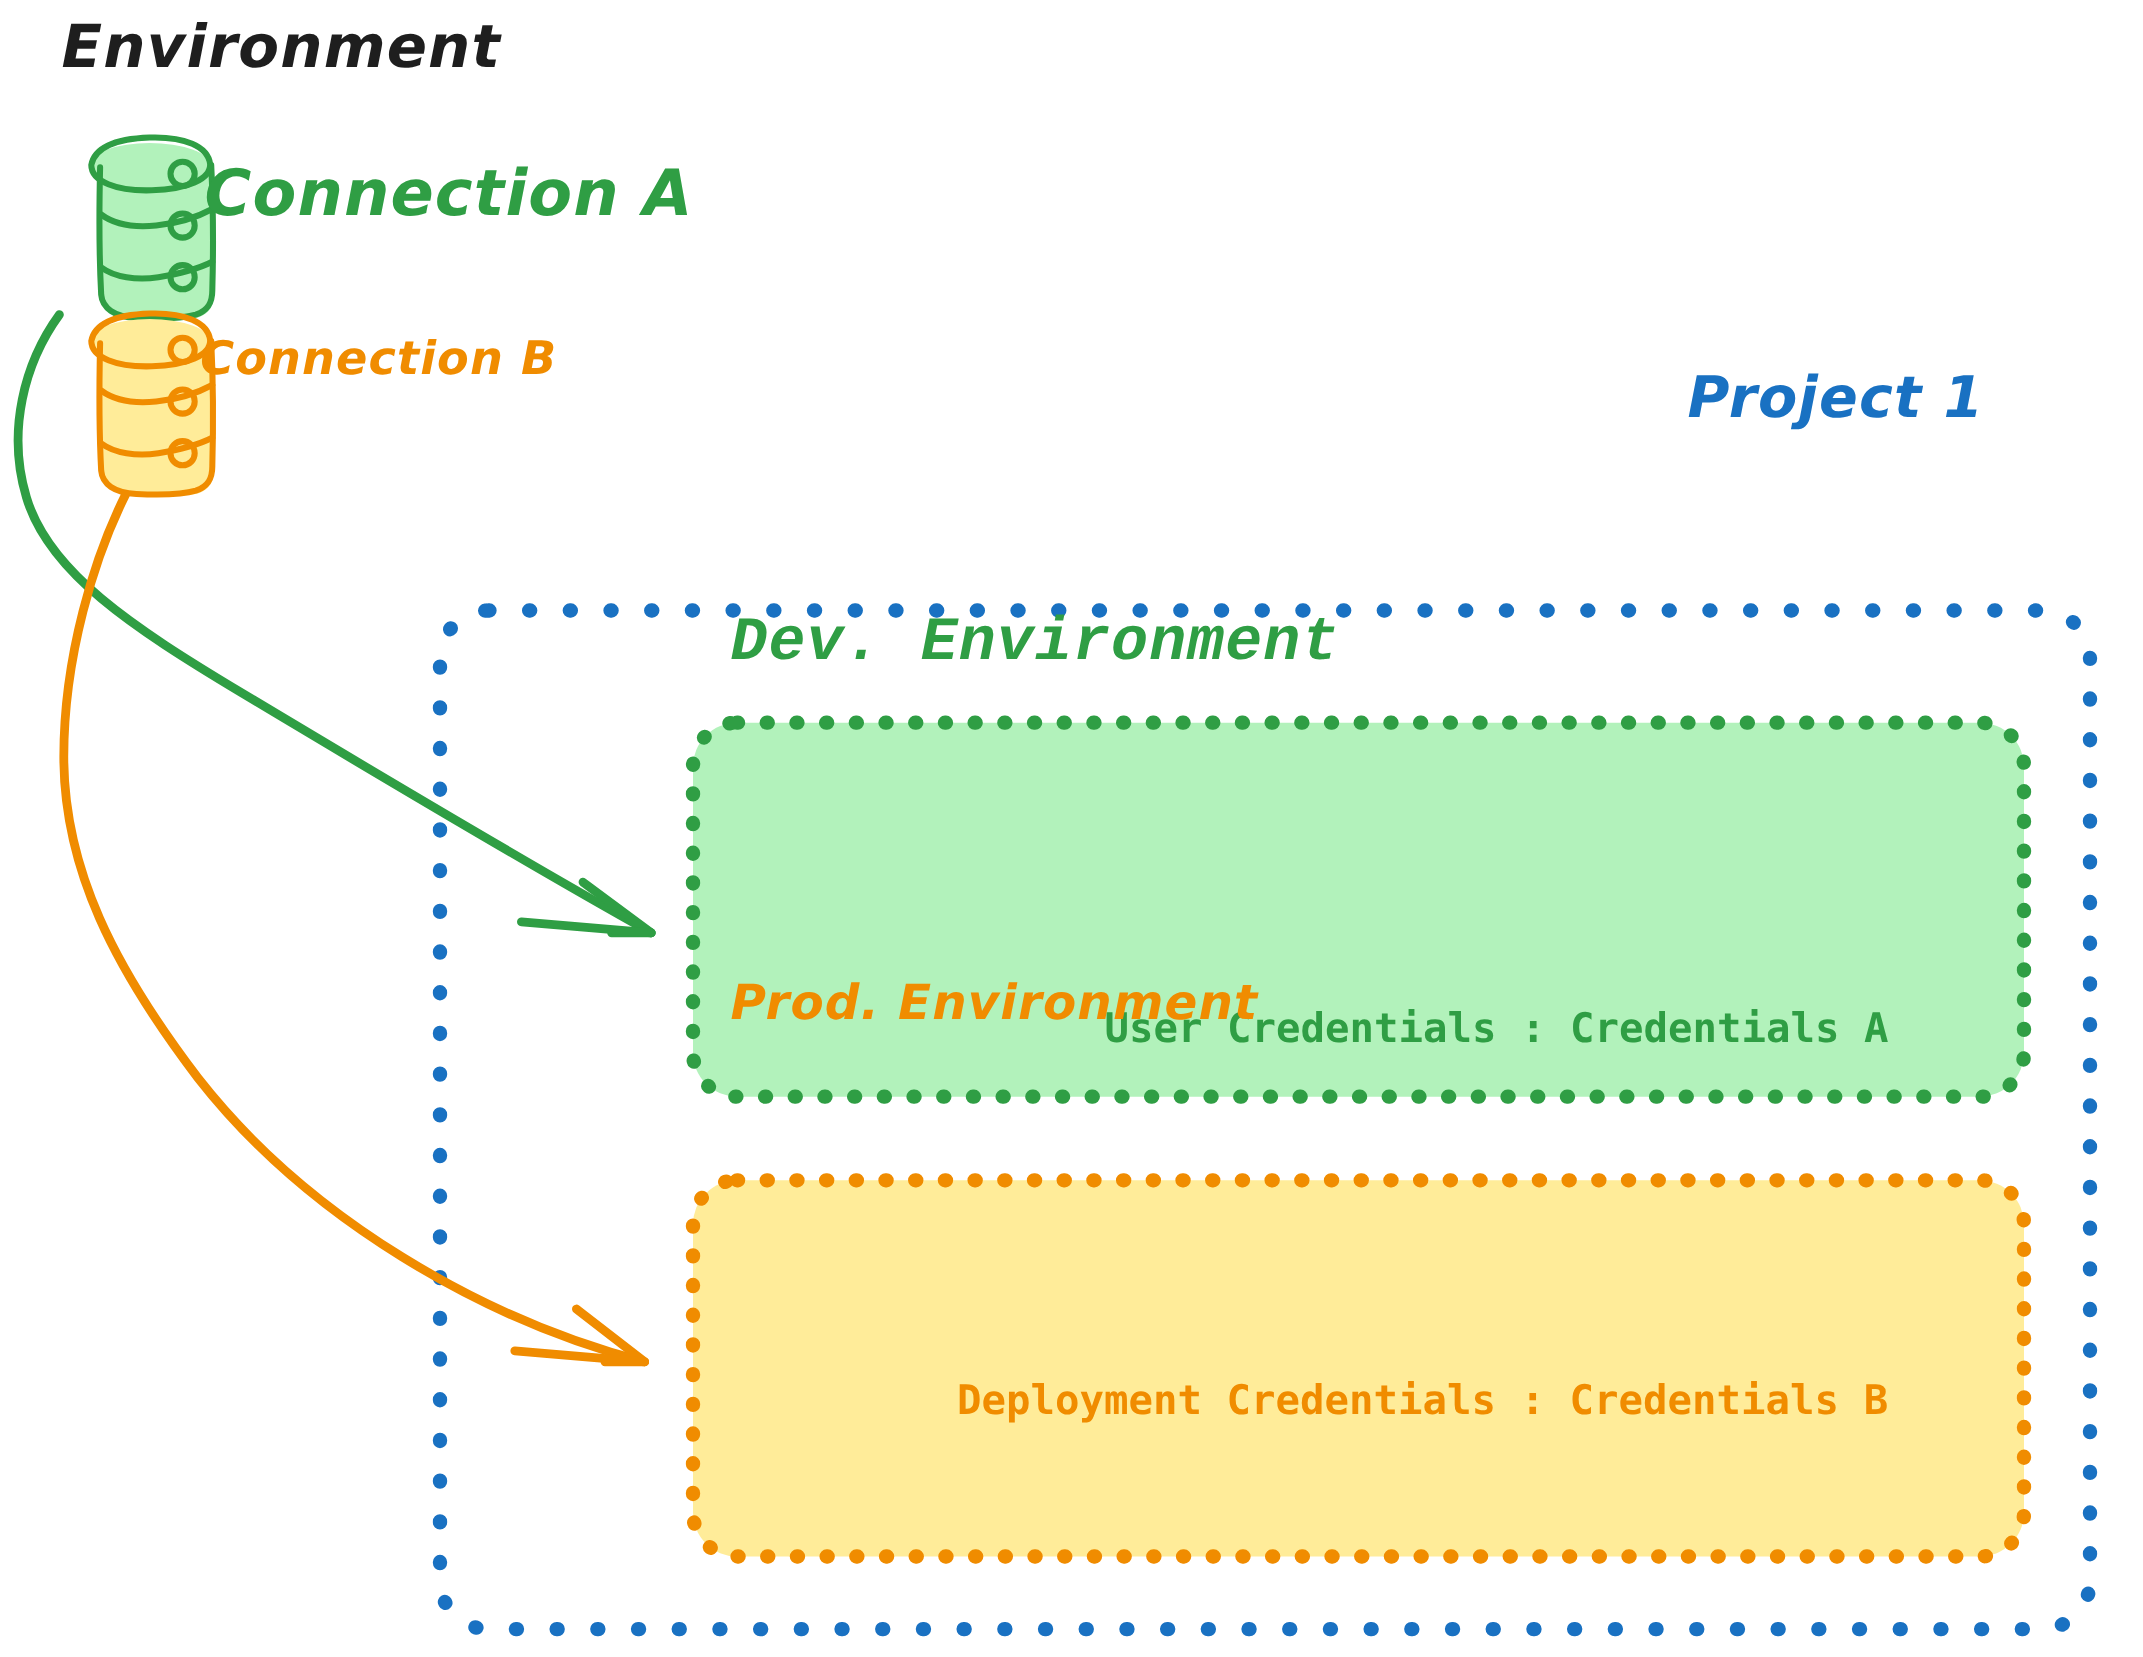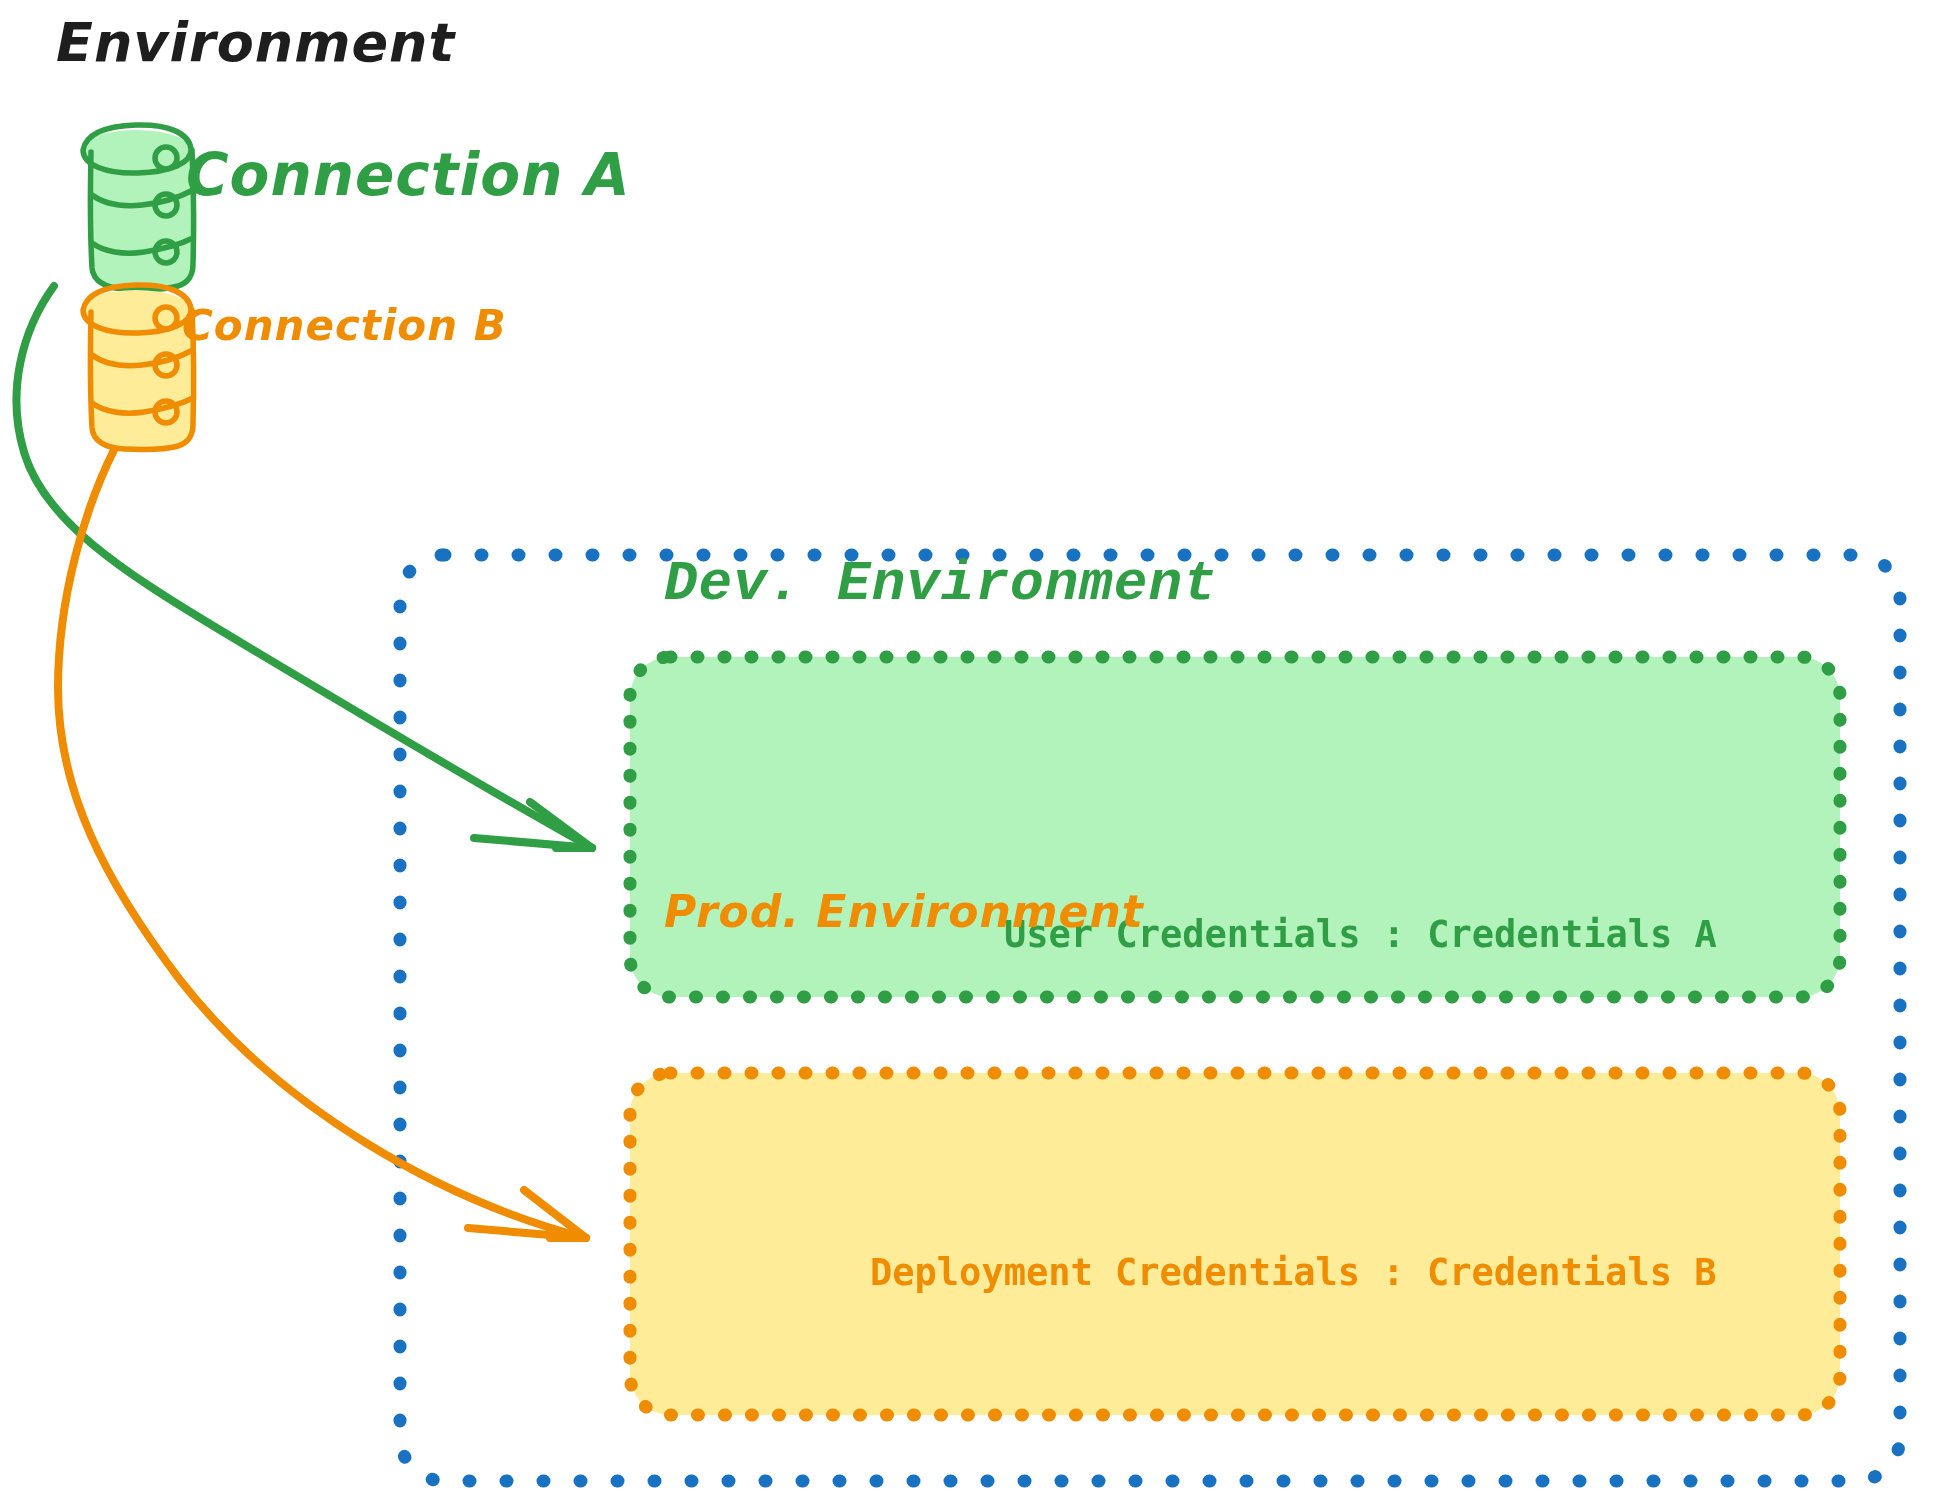--- a/index.html
+++ b/index.html
@@ -154,20 +154,21 @@
     </g>
 
   </svg>
 
   <div class="txt hand" id="title-connections">Environment</div>
 
   <div class="txt hand" id="label-connection-a">Connection A</div>
 
   <div class="txt hand" id="label-connection-b">Connection B</div>
 
+  <div class="txt hand" id="label-project-title">Project 1</div>
 
   <div class="txt hand" id="label-dev-env">Dev. Environment</div>
 
   <div class="txt mono" id="label-dev-credentials">User Credentials : Credentials A</div>
 
   <div class="txt hand" id="label-prod-env">Prod. Environment</div>
 
   <div class="txt mono" id="label-prod-credentials">Deployment Credentials : Credentials B</div>
 
 </div>

